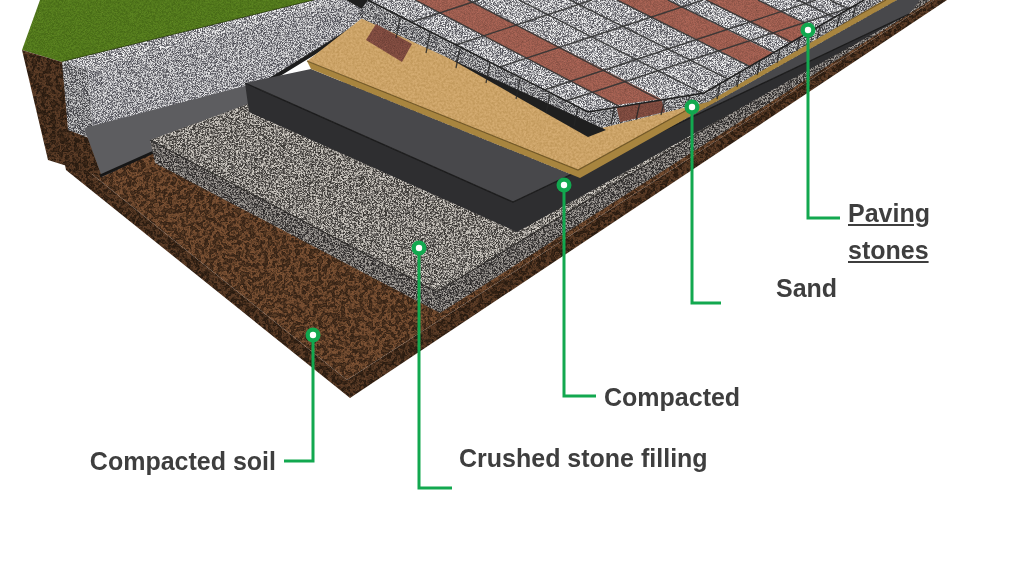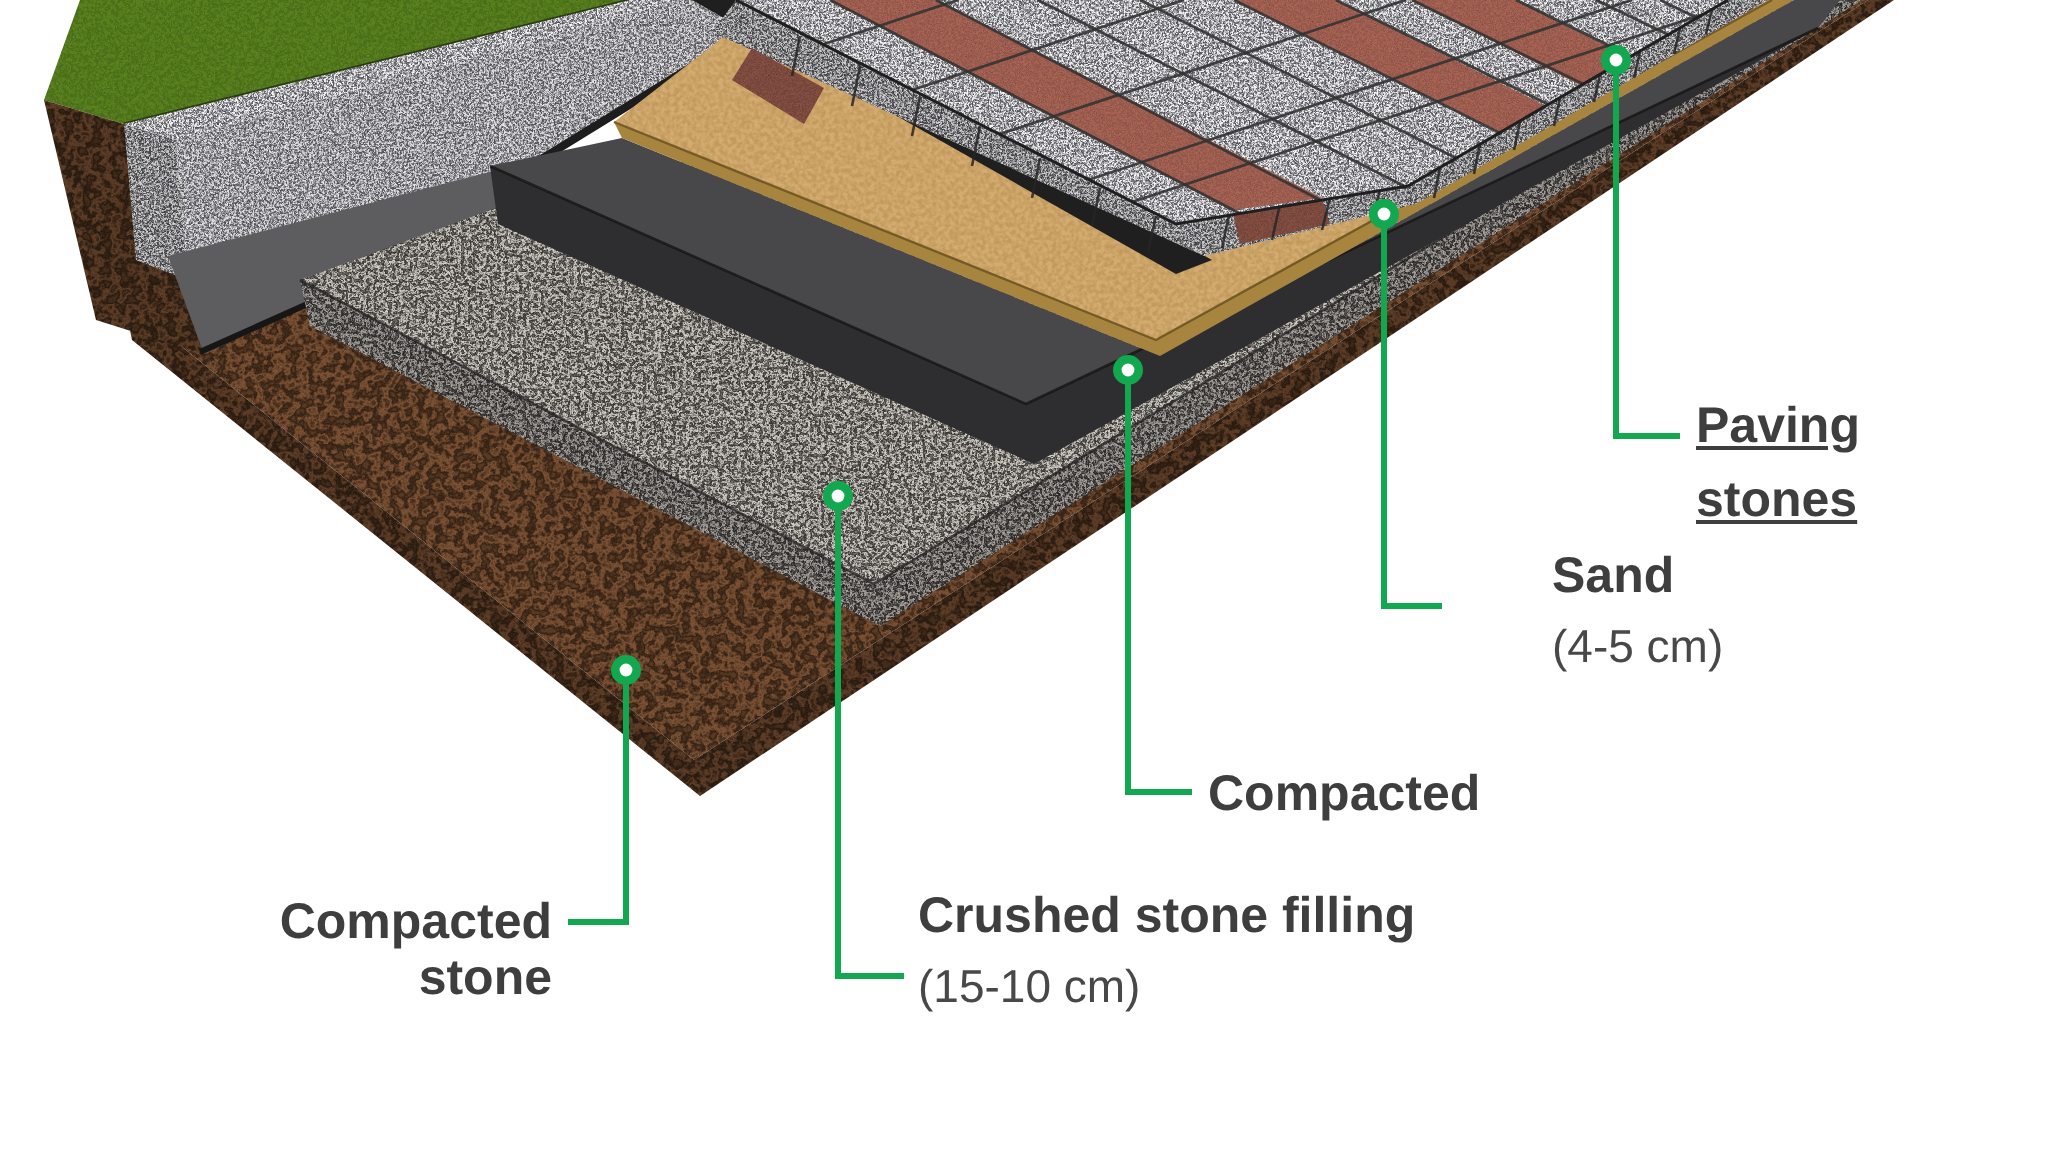--- a/index.html
+++ b/index.html
@@ -259,29 +259,27 @@
           <circle cx="419" cy="248" r="3.2" fill="#ffffff"></circle>
         </g>
     <g>
       <circle cx="313" cy="335" r="7.5" fill="#12a84f"></circle>
           <circle cx="313" cy="335" r="3.2" fill="#ffffff"></circle>
         </g>
   </g>
 </svg>
 
   <div class="label" id="label-soil">
-    <span>Compacted stone</span>
+    <span>Compacted soil</span>
   </div>
   <div class="label" id="label-crushed">
     <span>Crushed stone filling</span>
-    <span class="sub">(15-10 cm)</span>
   </div>
   <div class="label" id="label-concrete">
     <span>Compacted</span>
   </div>
   <div class="label" id="label-sand">
     <span>Sand</span>
-    <span class="sub">(4-5 cm)</span>
   </div>
   <div class="label" id="label-paving">
     <span>Paving stones</span>
   </div>
 </div>
 
 </body></html>

